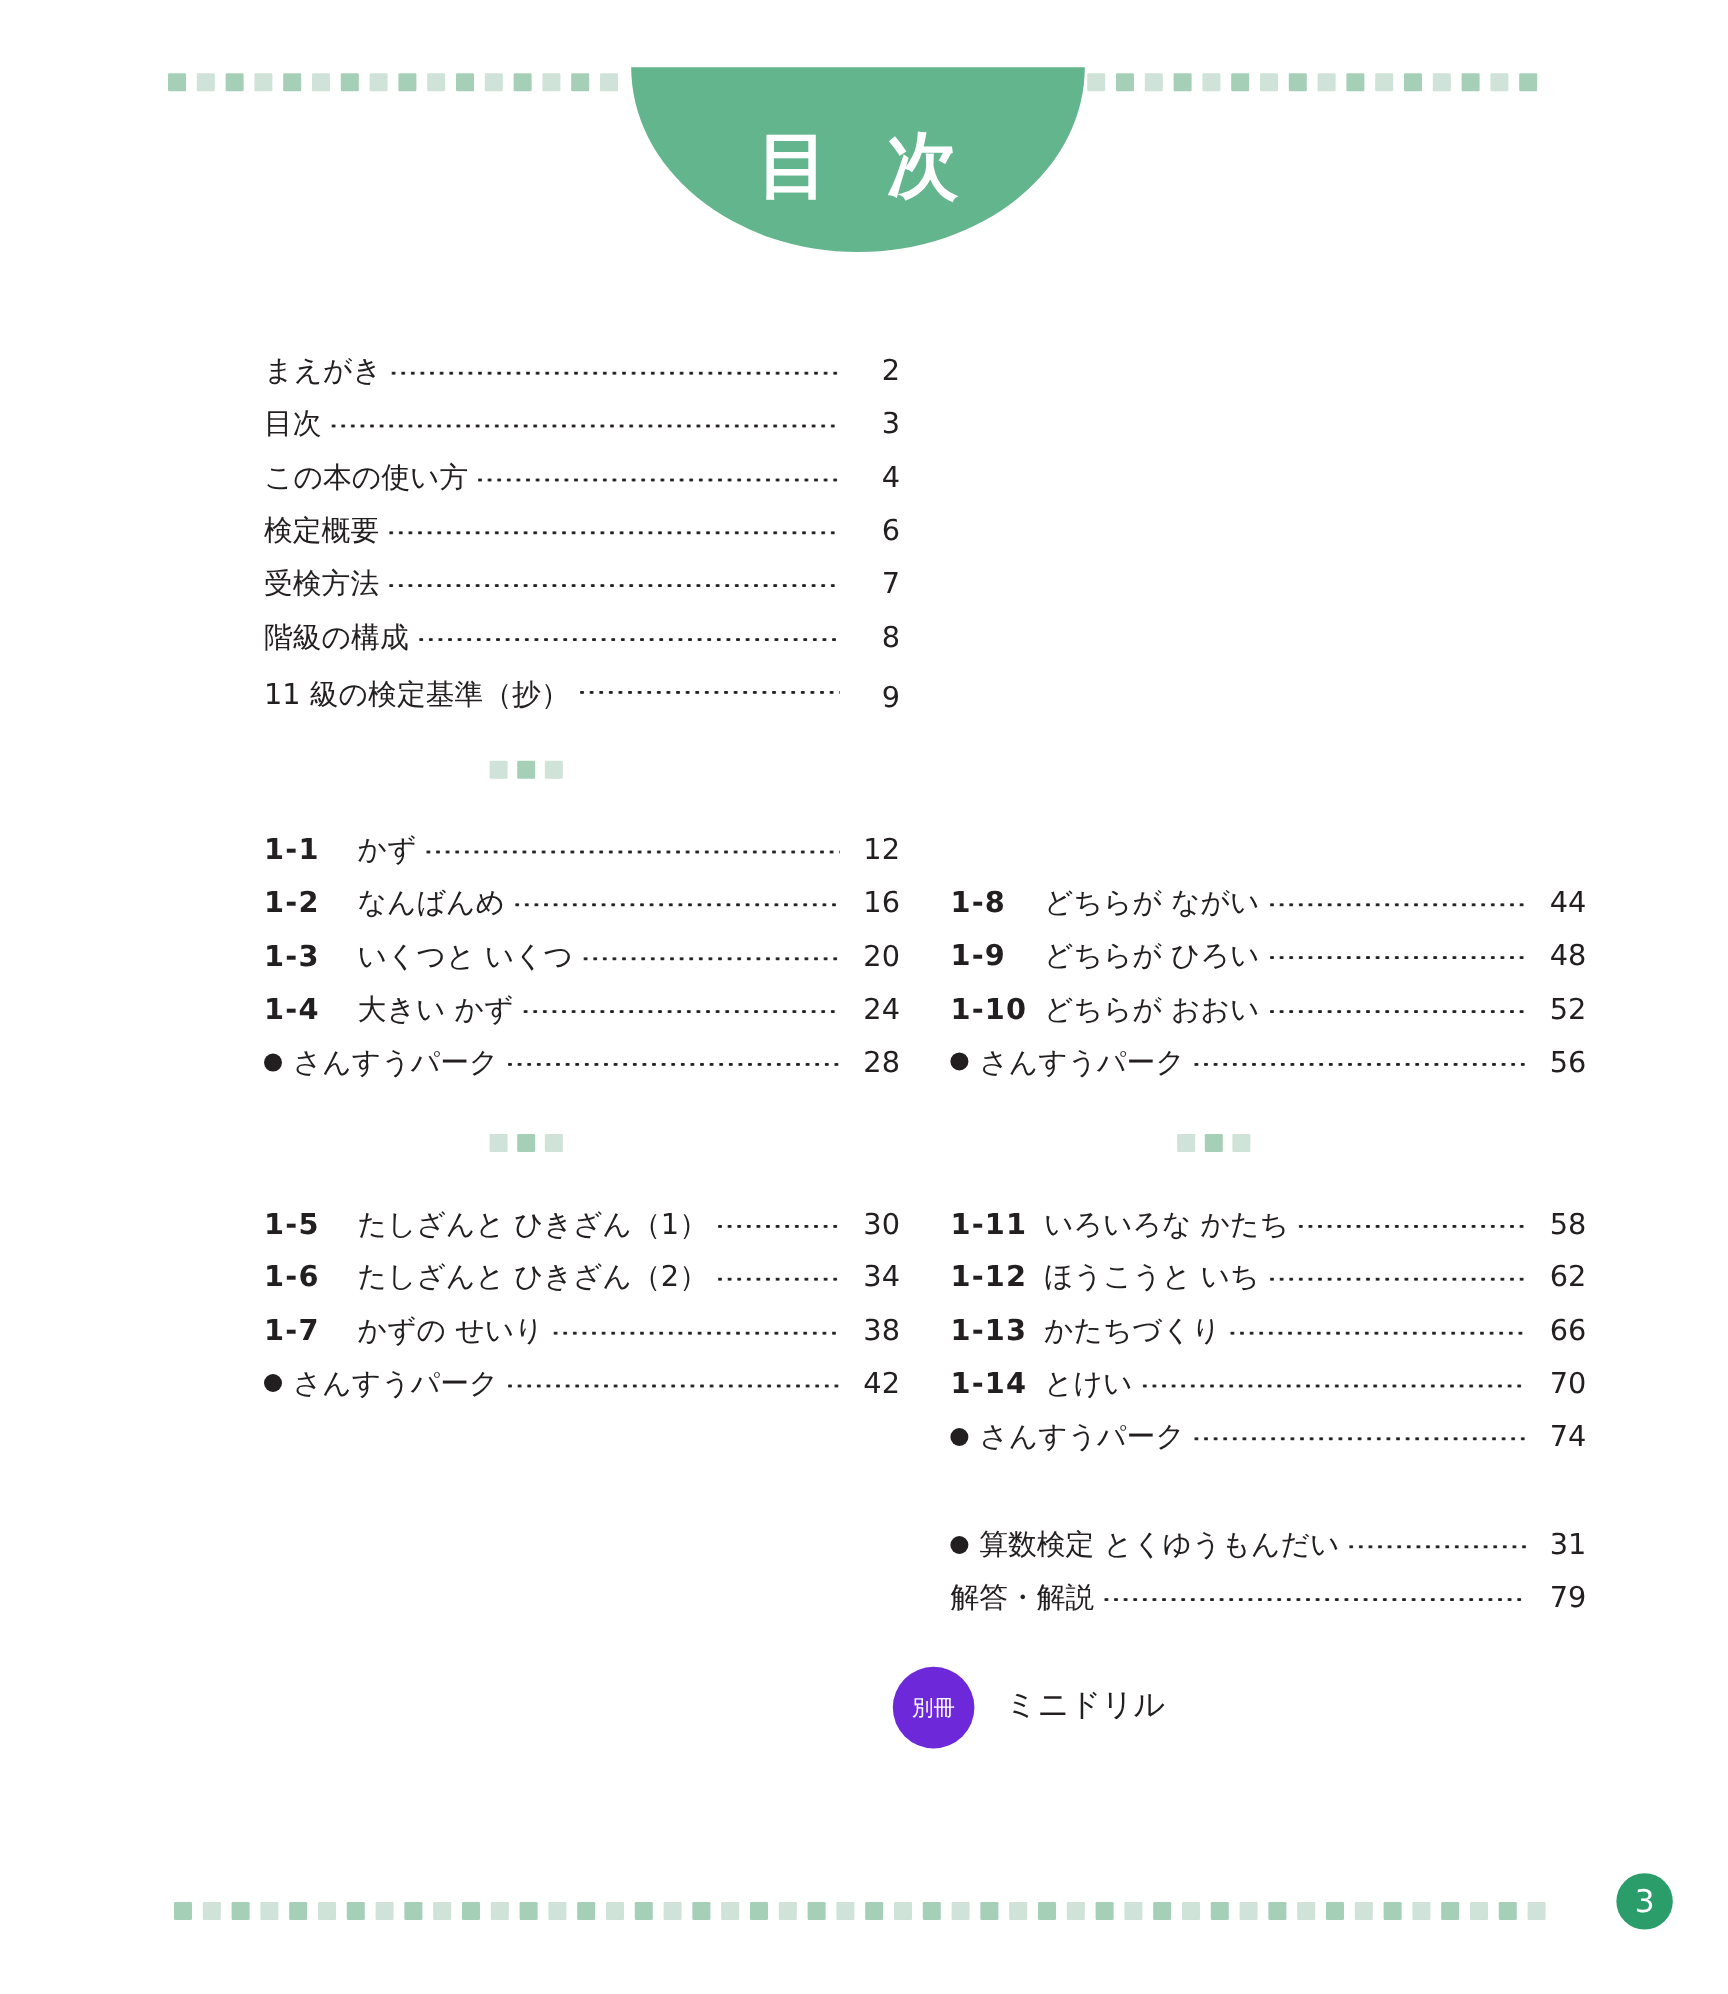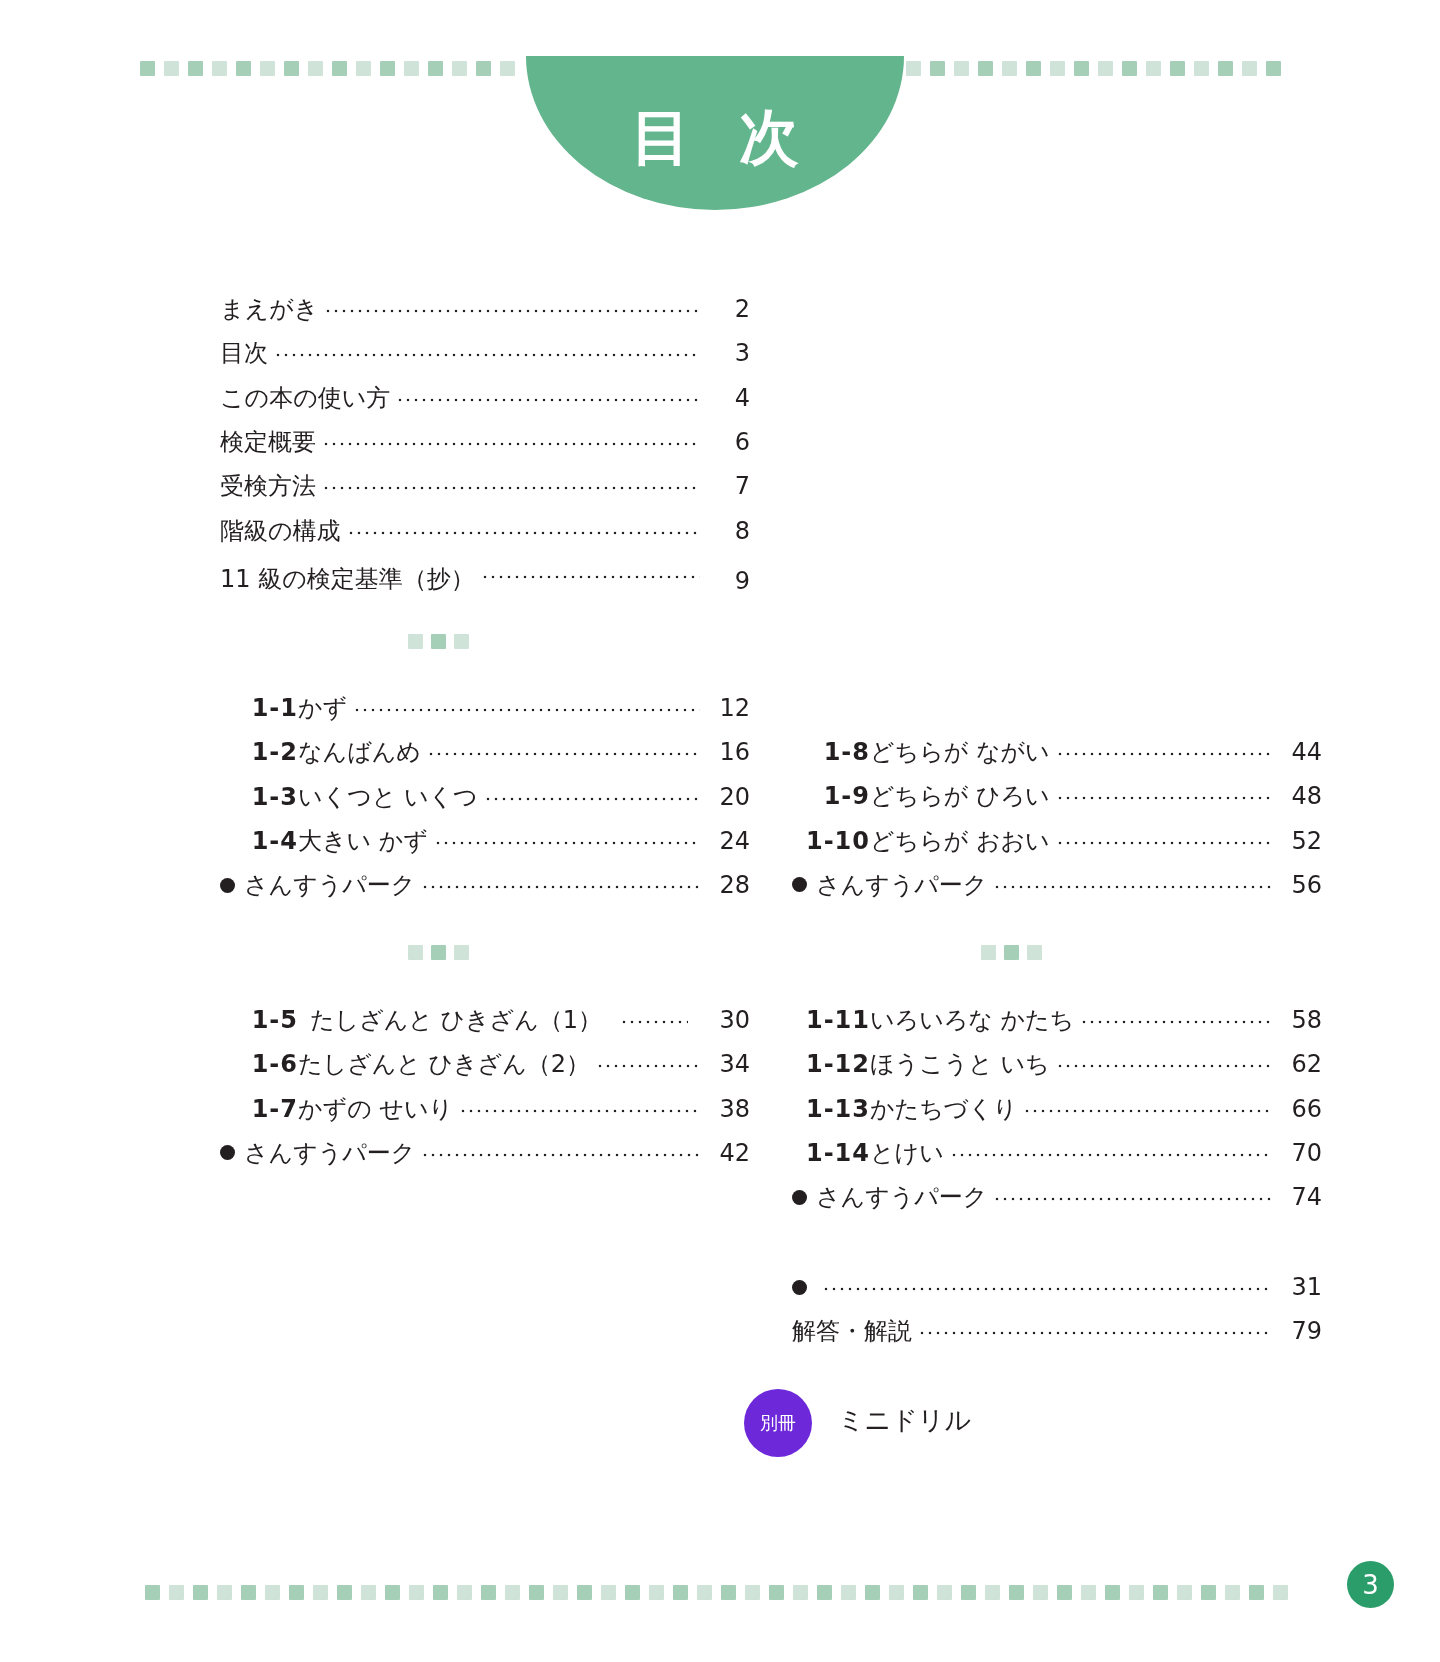--- a/index.html
+++ b/index.html
@@ -7,21 +7,21 @@
          font-family:"DejaVu Sans", "Liberation Sans", sans-serif; color:#231f20; }
   .sqbar { position:absolute; display:flex; gap:9px; }
   .sq { width:15px; height:15px; border-radius:1px; }
   .sq.d { background:#a6cfb8; }
   .sq.l { background:#cfe3d8; }
   .title-cap { position:absolute; left:526px; top:56px; width:378px; height:154px;
                background:#63b58d; border-radius:0 0 189px 189px / 0 0 154px 154px; }
   .title-text { position:absolute; left:526px; top:98px; width:378px; text-align:center;
                 color:#fff; font-size:60px; font-weight:bold; letter-spacing:48px; text-indent:48px; }
   .row { position:absolute; height:40px; display:flex; align-items:center; font-size:24px; white-space:nowrap;margin-left:48px; }
-  .row .num { font-weight:bold; width:78px; flex:0 0 auto; letter-spacing:1px;text-align:right; }
+  .row .num { font-weight:bold; width:78px; flex:0 0 auto; letter-spacing:1px; }
   .row .lbl { flex:0 0 auto; }
   .row .dots { flex:1 1 auto; margin:0 10px 0 6px; height:4px;
                background-image:radial-gradient(circle, #231f20 1.4px, transparent 1.6px);
                background-size:8px 4px; background-repeat:repeat-x; align-self:center; margin-top:4px; }
   .row .pg { flex:0 0 auto; width:40px; text-align:right; }
   .bullet { display:inline-block; width:15px; height:15px; border-radius:50%; background:#231f20; margin-right:9px; vertical-align:middle; }
   .divider { position:absolute; display:flex; gap:8px; }
   .divider .sq { width:15px; height:15px; }
   .divider .sq.m { background:#a6cfb8; }
   .bessatsu { position:absolute; left:744px; top:1389px; width:68px; height:68px; border-radius:50%;
@@ -181,21 +181,21 @@
   <div class="sq m"></div>
   <div class="sq l"></div>
 </div>
 <div class="divider" style="left:981px; top:945px;">
   <div class="sq l"></div>
   <div class="sq m"></div>
   <div class="sq l"></div>
 </div>
 
 <div id="leftBlock2">
-    <div class="row" style="left: 172px; width: 530px; top: 1000px; gap: 12px;">
+    <div class="row" style="left: 172px; width: 530px; top: 1000px;">
       <span class="num">1-5</span>
       <span class="lbl">たしざんと ひきざん（1）</span>
       <span class="dots"></span>
       <span class="pg">30</span>
     </div>
     <div class="row" style="left: 172px; width: 530px; top: 1044.3px;">
       <span class="num">1-6</span>
       <span class="lbl">たしざんと ひきざん（2）</span>
       <span class="dots"></span>
       <span class="pg">34</span>
@@ -241,20 +241,21 @@
     <div class="row" style="left: 744px; width: 530px; top: 1177.2px;">
       <span class="bullet"></span>
       <span class="lbl">さんすうパーク</span>
       <span class="dots"></span>
       <span class="pg">74</span>
     </div>
   </div>
 <div id="backMatter">
     <div class="row" style="left: 744px; width: 530px; top: 1267px;">
       <span class="bullet"></span>
+      <span class="lbl">算数検定 とくゆうもんだい</span>
       <span class="dots"></span>
       <span class="pg">31</span>
     </div>
     <div class="row" style="left: 744px; width: 530px; top: 1311.3px;">
       <span class="lbl">解答・解説</span>
       <span class="dots"></span>
       <span class="pg">79</span>
     </div>
   </div>
 

